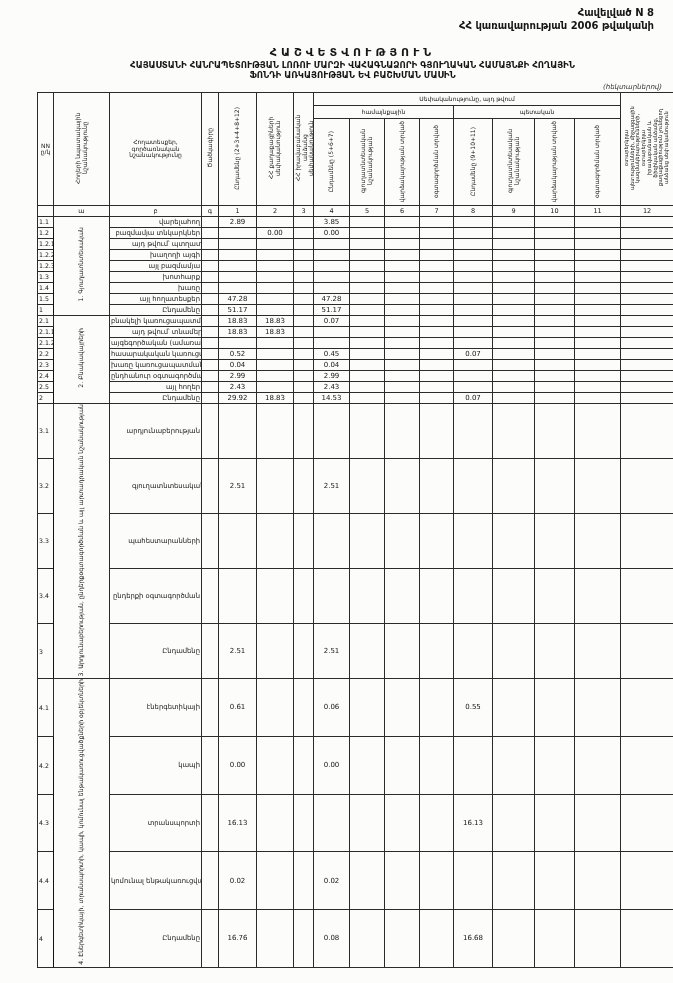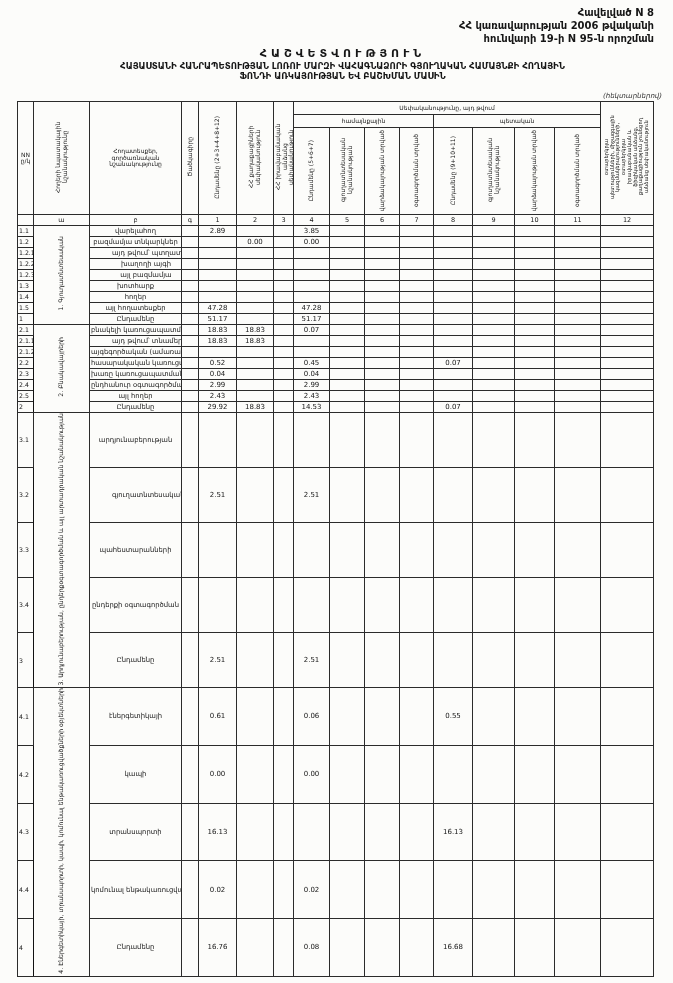--- a/index.html
+++ b/index.html
@@ -1,56 +1,55 @@
 <!DOCTYPE html>
 <html><head>
 <meta charset="utf-8">
 <style>
   html,body{margin:0;padding:0;background:#d9d9d6;}
   .page{
     width:673px;height:983px;background:#fcfcfa;box-sizing:border-box;
-    padding:6px 5px 0 17px;position:relative;
+    padding:6px 5px 0 37px;position:relative;
     font-family:"DejaVu Sans",sans-serif;color:#161616;
   }
   
   .appendix{ text-align:right;font-weight:bold;font-size:10px;line-height:1.3;padding-right:14px;}
   
-  .title{ text-align:center;font-weight:bold;margin-top:2px;line-height:1.25;}
+  .title{ text-align:center;font-weight:bold;margin-top:14px;line-height:1.25;}
   .title .t1{font-size:11px;letter-spacing:4px;}
   .title .t2,.title .t3{font-size:8.6px;}
   .title .t4{font-size:8.4px;}
-  .units{ text-align:right;font-style:italic;font-size:7px;padding-right:6px;margin-top:10px;color:#333;}
+  .units{ text-align:right;font-style:italic;font-size:7px;padding-right:6px;margin-top:2px;color:#333;}
   
   table{border-collapse:collapse;table-layout:fixed;width:636px;margin-top:1px;}
   th,td{border:1px solid #2b2b2b;padding:0 1px;font-size:7px;font-weight:normal;
         overflow:hidden;text-align:center;vertical-align:middle;}
   thead tr.h1{height:13px;} thead tr.h2{height:13px;} thead tr.h3{height:66px;}
   thead th{font-size:6px;line-height:1.05;}
   .v{writing-mode:vertical-rl;transform:rotate(180deg);display:inline-block;
      max-height:84px;font-size:6px;line-height:1.1;white-space:normal;}
   .v.small{font-size:5.2px;}
   .sect .v{max-height:none;font-size:6.2px;}
   tr.nums{height:11px;} tr.nums td{font-size:6.5px;}
   tbody tr{height:11px;}
   td.code{font-size:6.2px;text-align:left;padding-left:1px;}
-  td.label{text-align:center;font-size:6.8px;white-space:nowrap;}
+  td.label{text-align:right;font-size:6.8px;white-space:nowrap;}
   td.label.indent{padding-left:22px;}
   td.num{font-size:7px;}
   tr.total td{border-top:1.5px solid #111;}
   td.sect{vertical-align:middle;border-left:1.5px solid #111;}
 </style>
 </head>
 <body>
 
 <div class="page">
 
   <div class="appendix">
     <div>Հավելված N 8</div>
     <div>ՀՀ կառավարության 2006 թվականի</div>
-    <div>հունվարի 19-ի N 95-ն որոշման</div>
   </div>
 
   <div class="title">
     <div class="t1">ՀԱՇՎԵՏՎՈՒԹՅՈՒՆ</div>
     <div class="t2">ՀԱՅԱՍՏԱՆԻ ՀԱՆՐԱՊԵՏՈՒԹՅԱՆ ԼՈՌՈՒ ՄԱՐԶԻ ՎԱՀԱԳՆԱՁՈՐԻ ԳՅՈՒՂԱԿԱՆ ՀԱՄԱՅՆՔԻ ՀՈՂԱՅԻՆ</div>
     <div class="t3">ՖՈՆԴԻ ԱՌԿԱՅՈՒԹՅԱՆ ԵՎ ԲԱՇԽՄԱՆ ՄԱՍԻՆ</div>
   </div>
 
   <div class="units">(հեկտարներով)</div>
 
@@ -217,21 +216,21 @@
           <td class="num"></td>
           <td class="num"></td>
           <td class="num"></td>
           <td class="num"></td>
           <td class="num"></td>
           <td class="num"></td>
           <td class="num"></td>
         </tr>
         <tr>
           <td class="code">1.4</td>
-          <td class="label">հողեր</td>
+          <td class="label">խառը</td>
           <td class="code"></td>
           <td class="num"></td>
           <td class="num"></td>
           <td class="num"></td>
           <td class="num"></td>
           <td class="num"></td>
           <td class="num"></td>
           <td class="num"></td>
           <td class="num"></td>
           <td class="num"></td>

